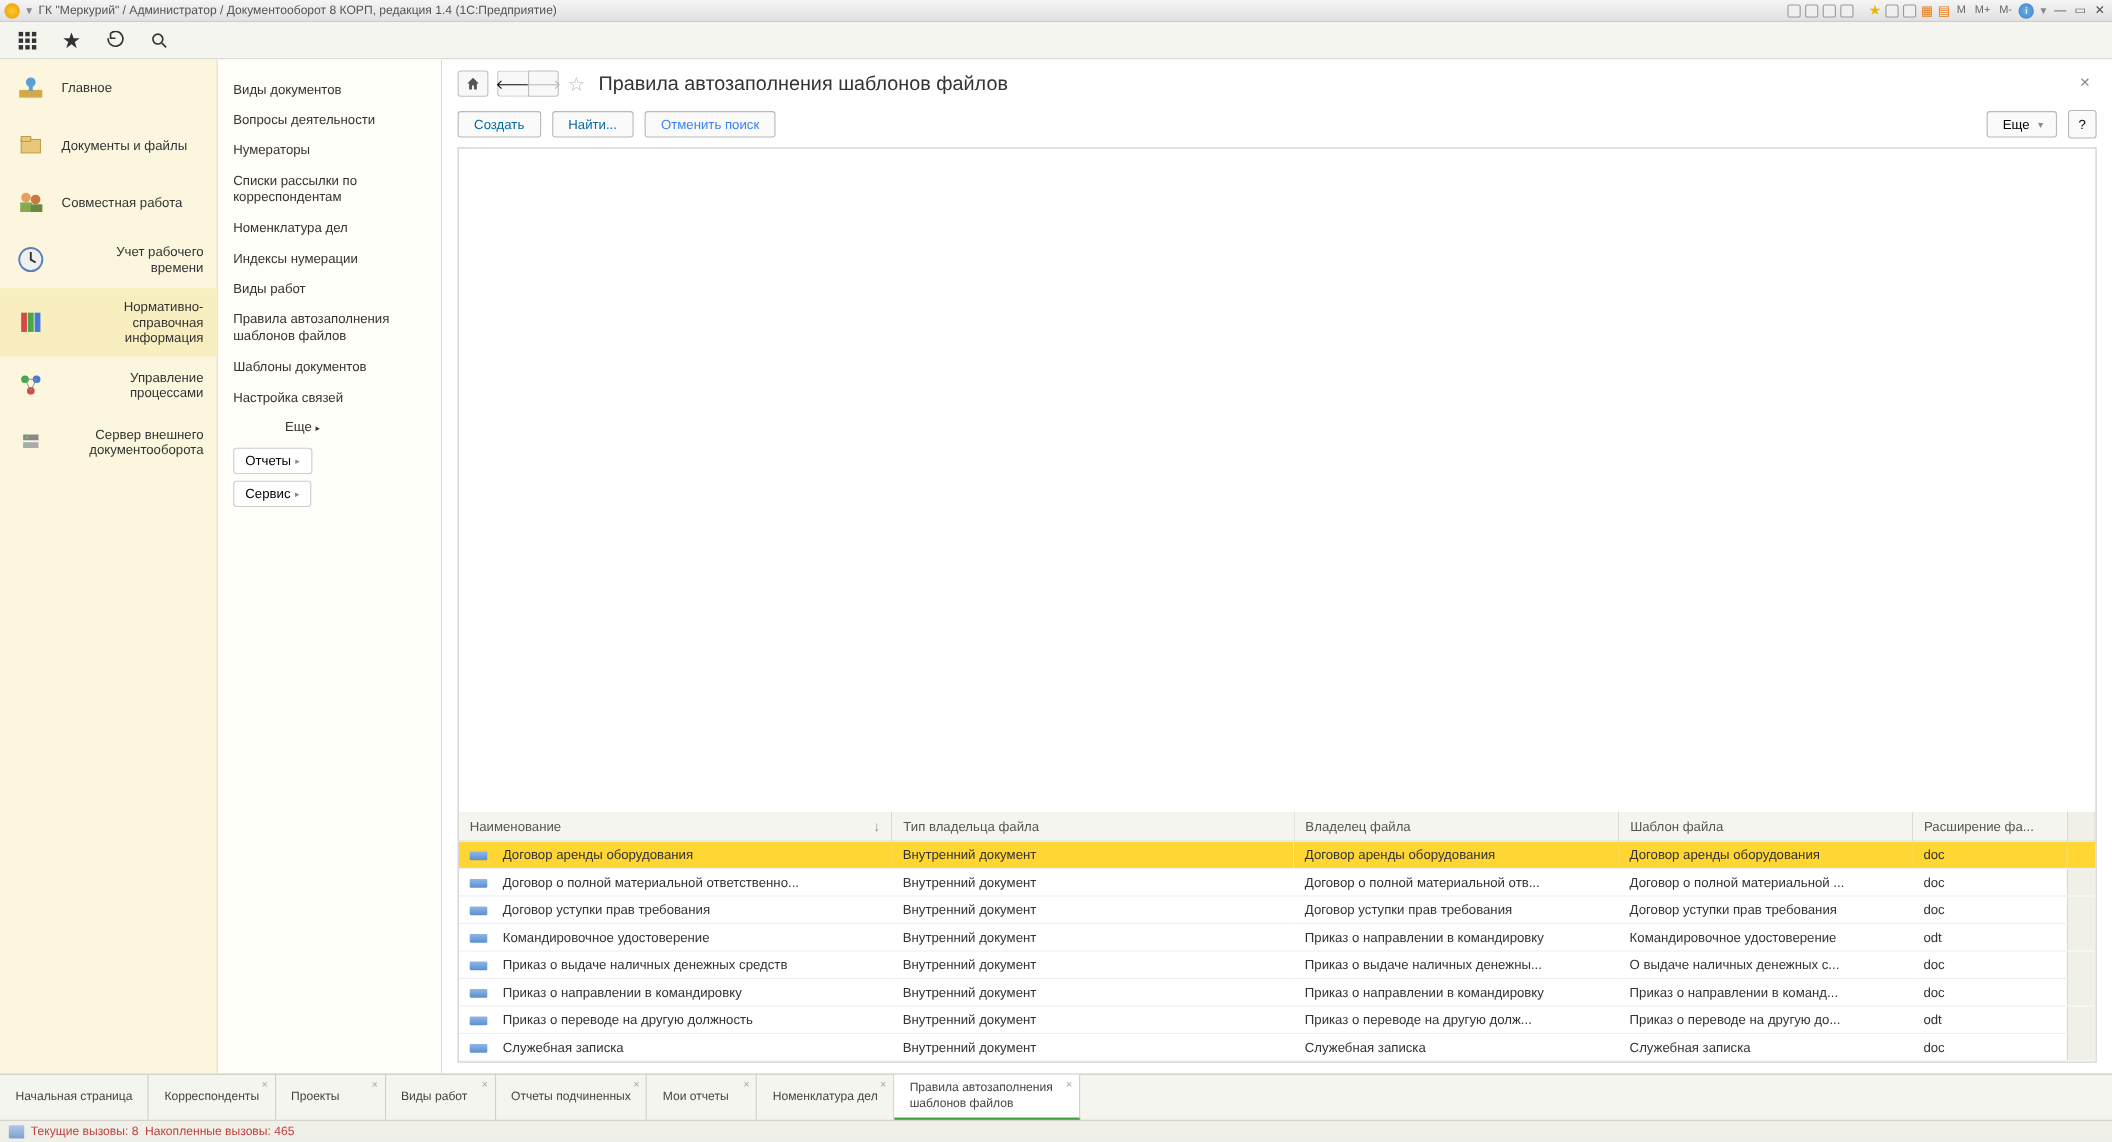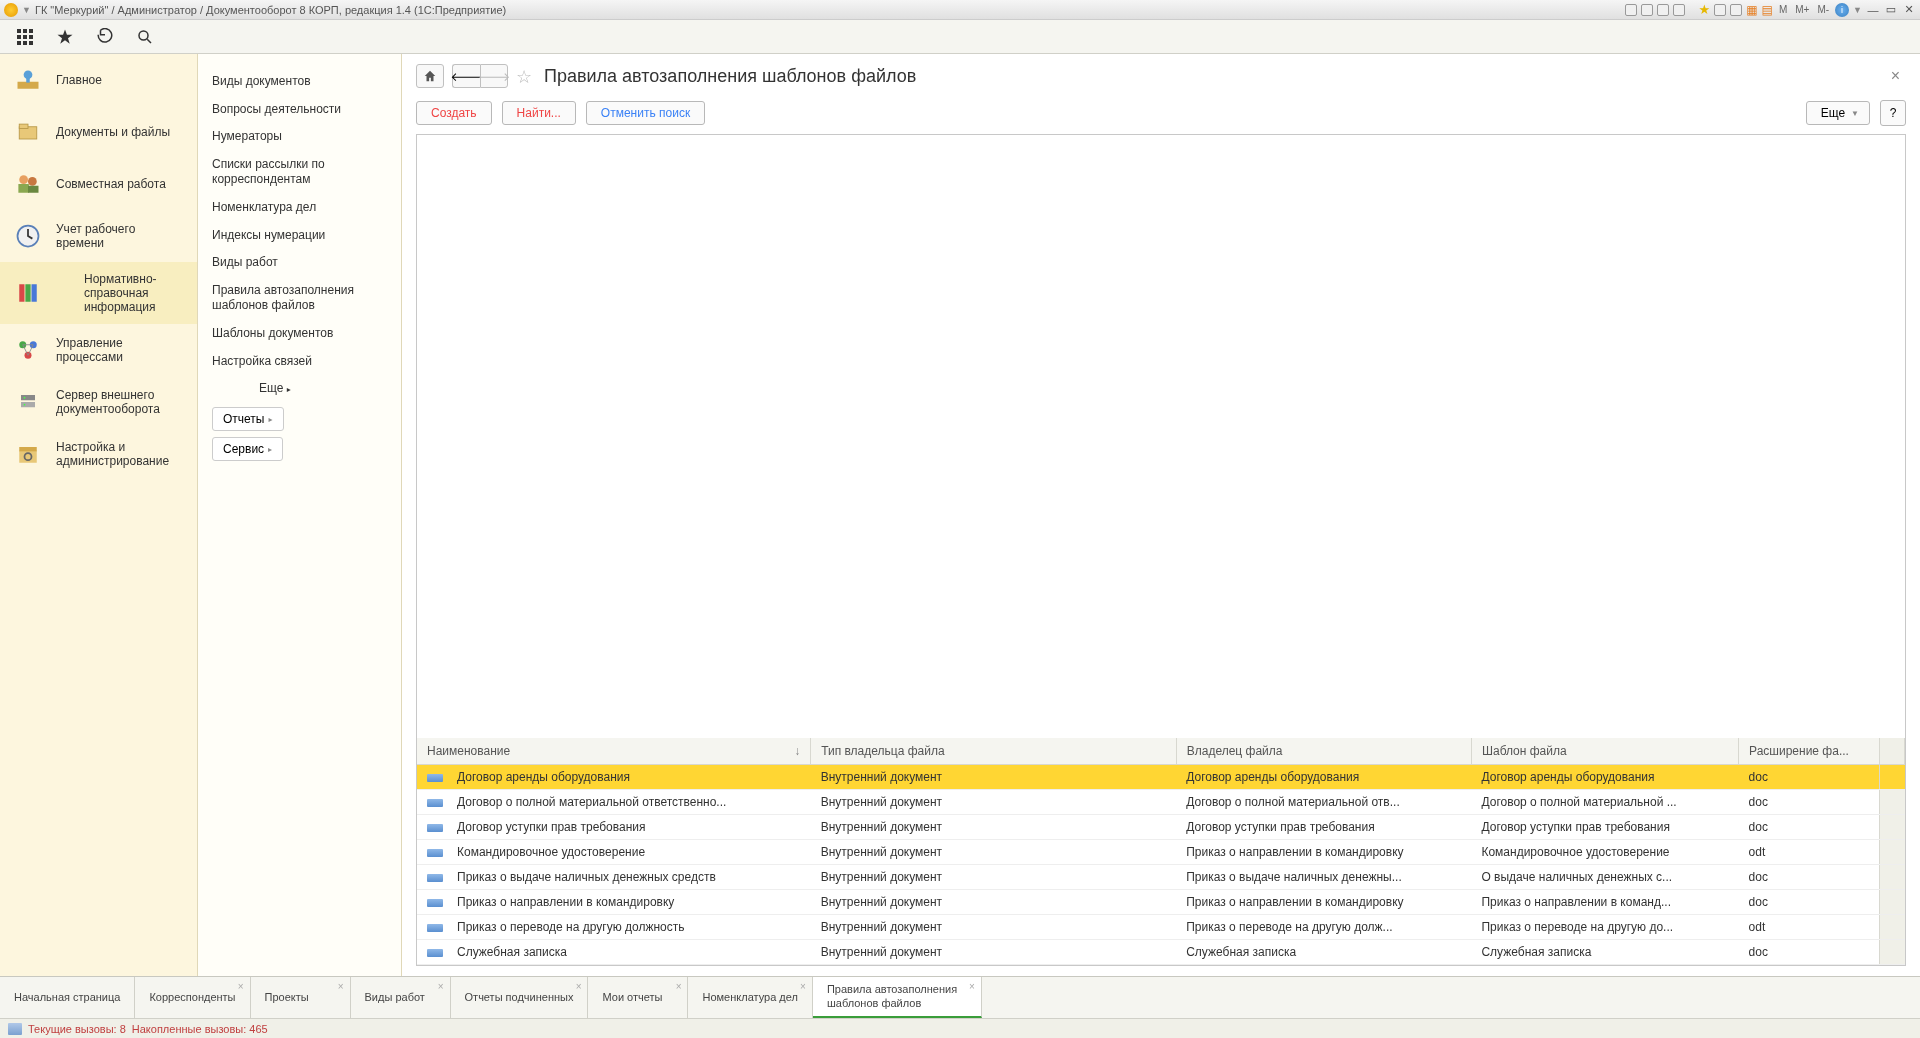--- a/index.html
+++ b/index.html
@@ -19,21 +19,21 @@
 
 .toolbar { height: 34px; background: #f5f5f0; border-bottom: 1px solid #d0d0c8; display: flex; align-items: center; gap: 18px; padding: 0 14px; }
 .tool-btn { width: 22px; height: 22px; display: flex; align-items: center; justify-content: center; cursor: pointer; color: #333; }
 .grid-icon { display: grid; grid-template-columns: repeat(3,4px); grid-template-rows: repeat(3,4px); gap: 2px; }
 .grid-icon span { background: #333; }
 
 
 .main { flex: 1; display: flex; background: #fff; overflow: hidden; }
 
 
-.sidebar-left { width: 198px; background: #fdf6de; border-right: 1px solid #e0d8b8; display: flex; flex-direction: column; }
+.sidebar-left { width: 198px; background: #fdf6de; border-right: 1px solid #e0d8b8; display: flex; flex-direction: column; text-align: right; }
 .nav-item { display: flex; align-items: center; gap: 12px; padding: 10px 12px; font-size: 12px; color: #333; cursor: pointer; }
 .nav-item.active { background: #f8eec0; gap: 40px; }
 .nav-icon { width: 32px; height: 32px; flex-shrink: 0; border-radius: 4px; display: flex; align-items: center; justify-content: center; }
 .nav-icon svg { width: 28px; height: 28px; }
 
 
 .sidebar-sub { width: 204px; background: #fffef8; border-right: 1px solid #e0d8b8; padding: 14px 10px; font-size: 12px; color: #333; }
 .sub-link { padding: 6px 4px; cursor: pointer; line-height: 1.3; }
 .sub-link.selected { color: #333; }
 .sub-more { padding: 6px 4px; cursor: pointer; margin-left: 47px; }
@@ -45,21 +45,21 @@
 .content-header { display: flex; align-items: center; gap: 8px; margin-bottom: 12px; }
 .nav-btn-small { width: 28px; height: 24px; border: 1px solid #c0c0c0; border-radius: 3px; background: #f8f8f8; display: flex; align-items: center; justify-content: center; cursor: pointer; font-size: 12px; }
 .nav-btn-group { display: flex; }
 .nav-btn-group .nav-btn-small:first-child { border-radius: 3px 0 0 3px; border-right: none; }
 .nav-btn-group .nav-btn-small:last-child { border-radius: 0 3px 3px 0; }
 .star-btn { width: 20px; height: 20px; color: #bbb; font-size: 18px; cursor: pointer; }
 .page-title { font-size: 18px; color: #333; font-weight: 400; }
 .close-x { margin-left: auto; font-size: 16px; color: #888; cursor: pointer; padding: 0 6px; }
 
 .cmd-bar { display: flex; align-items: center; gap: 10px; margin-bottom: 8px; }
-.cmd-btn { border: 1px solid #b8b8b8; border-radius: 3px; background: #fafafa; padding: 4px 14px; font-size: 12px; cursor: pointer; color: #ef4444; }
+.cmd-btn { border: 1px solid #b8b8b8; border-radius: 3px; background: #fafafa; padding: 4px 14px; font-size: 12px; cursor: pointer; color: #0369a1; }
 .cmd-btn.disabled { color: #3b82f6; cursor: default; }
 .cmd-more { display: flex; align-items: center; gap: 6px; border: 1px solid #b8b8b8; border-radius: 3px; background: #fafafa; padding: 4px 10px 4px 14px; font-size: 12px; cursor: pointer; }
 .cmd-help { width: 26px; height: 26px; border: 1px solid #b8b8b8; border-radius: 3px; background: #fafafa; display: flex; align-items: center; justify-content: center; font-size: 12px; cursor: pointer; }
 .cmd-spacer { flex: 1; }
 
 
 .table-wrap { flex: 1; border: 1px solid #c8c8c8; overflow: hidden; display: flex; align-items: flex-end; }
 .table { width: 100%; border-collapse: collapse; font-size: 12px; table-layout: fixed; }
 .table th { text-align: left; font-weight: 400; color: #555; background: #f5f5f0; padding: 6px 10px; border-right: 1px solid #d8d8d0; border-bottom: 1px solid #d8d8d0; position: relative; }
 .table th .sort { position: absolute; right: 10px; top: 6px; color: #888; }
@@ -210,30 +210,20 @@
     <div class="nav-item">
       <span class="nav-icon">
           <svg viewBox="0 0 32 32">
             <rect x="8" y="8" width="16" height="6" fill="#888"></rect>
             <rect x="8" y="16" width="16" height="6" fill="#aaa"></rect>
             <circle cx="12" cy="11" r="1" fill="#4f4"></circle>
             <circle cx="12" cy="19" r="1" fill="#4f4"></circle>
           </svg>
         </span>
       <span>Сервер внешнего документооборота</span>
-    </div>
-    <div class="nav-item">
-      <span class="nav-icon">
-          <svg viewBox="0 0 32 32">
-            <rect x="6" y="12" width="20" height="14" fill="#e8c878"></rect>
-            <rect x="6" y="8" width="20" height="5" fill="#d4a94a"></rect>
-            <circle cx="16" cy="19" r="4" fill="none" stroke="#666" stroke-width="2"></circle>
-          </svg>
-        </span>
-      <span>Настройка и администрирование</span>
     </div>
   </div>
 
   <div class="sidebar-sub">
     <div class="sub-link">Виды документов</div>
     <div class="sub-link">Вопросы деятельности</div>
     <div class="sub-link">Нумераторы</div>
     <div class="sub-link">Списки рассылки по корреспондентам</div>
     <div class="sub-link">Номенклатура дел</div>
     <div class="sub-link">Индексы нумерации</div>

